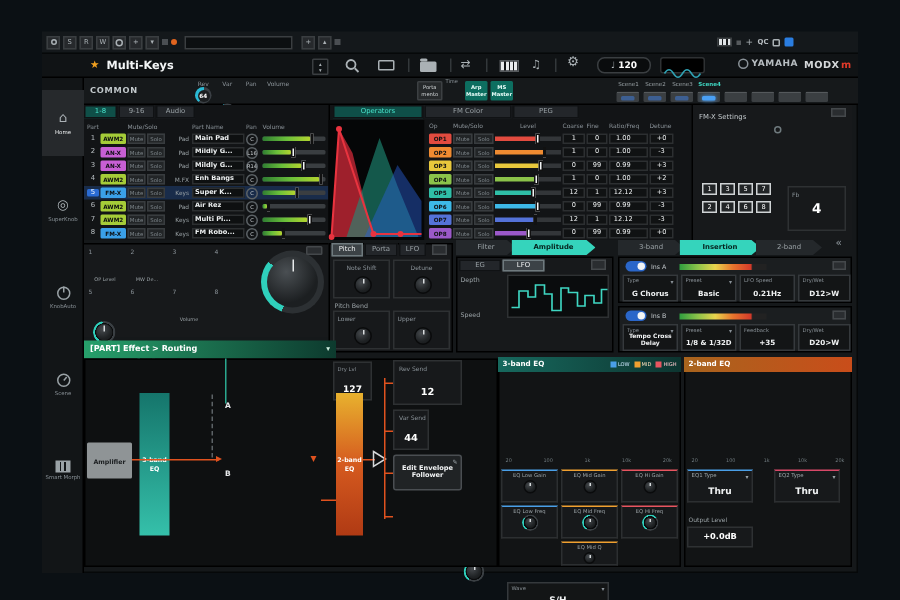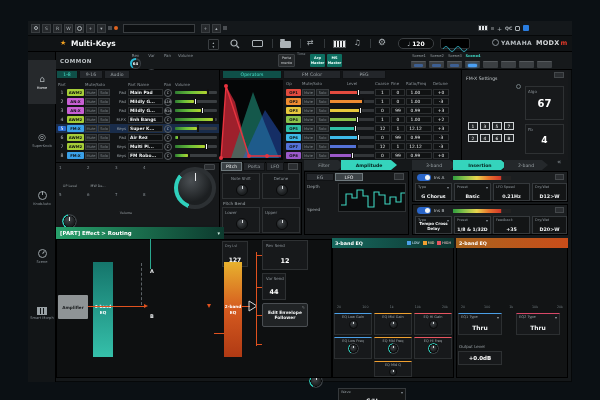--- a/index.html
+++ b/index.html
@@ -523,24 +523,20 @@
       <span class="cell" style="position:relative;padding-right:7px">0.99</span>
       <span class="cell">+0</span>
     </div>
   </div>
 
   
   <div class="a" style="left:461px;top:70px;width:107px;height:90px;background:#17191b;border-left:1px solid #000"></div>
   <span class="a" style="left:466px;top:76px;font-size:4.6px;color:#c2c8cb">FM-X Settings</span>
   <div class="a" style="left:554px;top:72px;width:10px;height:6px;background:#2a2d30;border:1px solid #44484b"></div>
   <span class="a" style="left:516px;top:84px;width:5px;height:5px;border:1px solid #6f7a7e;border-radius:50%"></span>
-  <div class="a bx2" style="left:525px;top:86px;width:39px;height:34px">
-    <span class="lbl" style="position:absolute;left:2px;top:2px">Algo</span>
-    <span style="position:absolute;left:0;right:0;top:11px;text-align:center;font-size:10px;font-weight:bold;color:#fff">67</span>
-  </div>
   <div class="a bx2" style="left:525px;top:124px;width:39px;height:30px">
     <span class="lbl" style="position:absolute;left:2px;top:2px">Fb</span>
     <span style="position:absolute;left:0;right:0;top:10px;text-align:center;font-size:9px;font-weight:bold;color:#fff">4</span>
   </div>
   <div class="a" style="left:468px;top:122px;width:52px;display:flex;gap:2px">
     <span class="algo">1</span>
 
     <span class="algo">3</span>
 
     <span class="algo">5</span>

